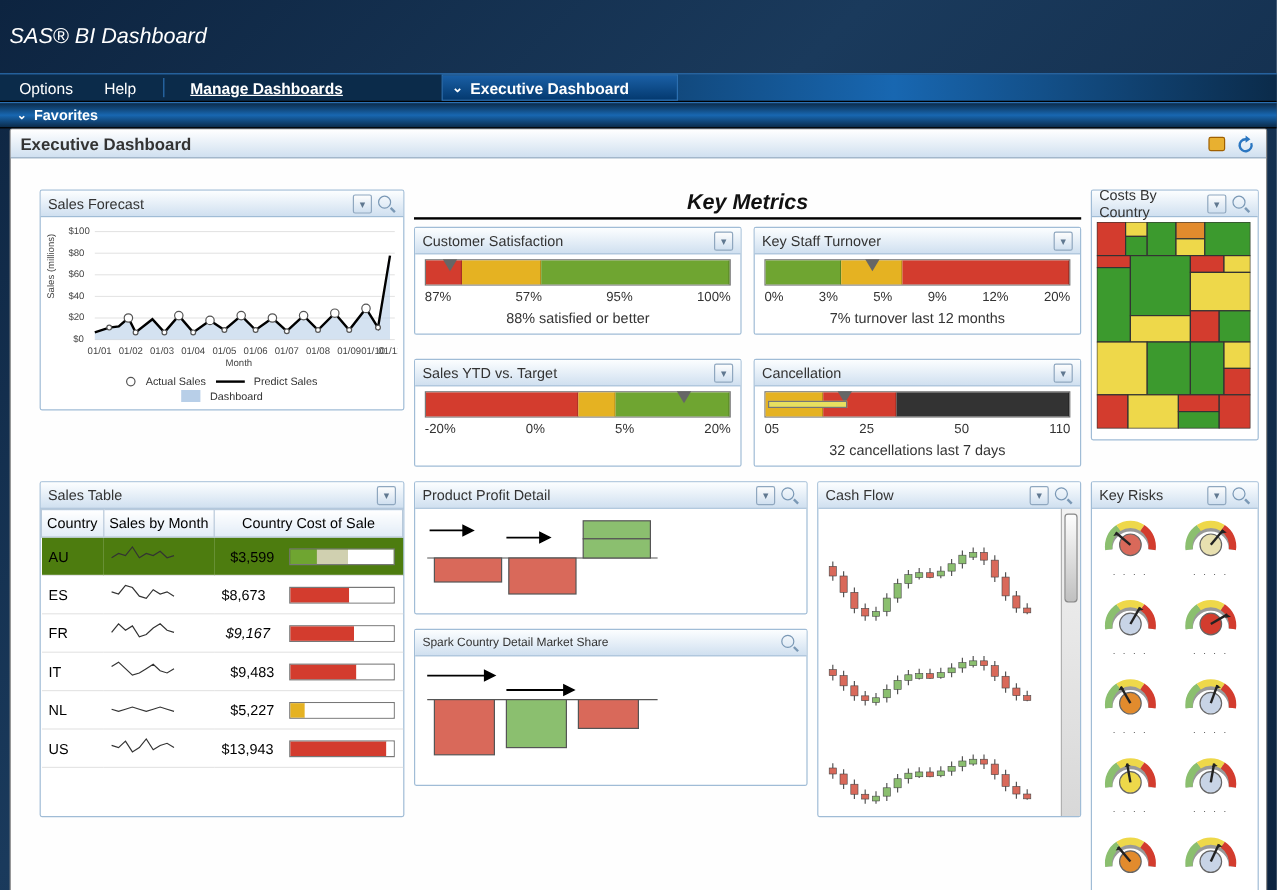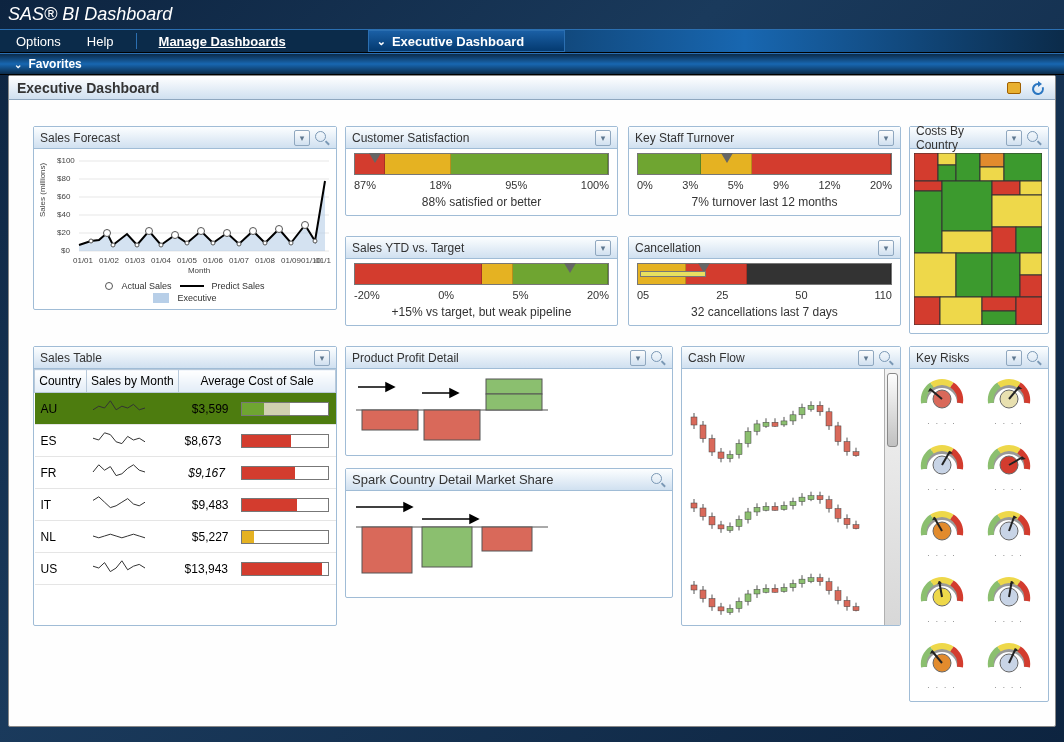--- a/index.html
+++ b/index.html
@@ -1,18 +1,18 @@
 <!DOCTYPE html>
 <html><head>
 <meta charset="utf-8">
 <style>
   * { box-sizing: border-box; margin: 0; padding: 0; font-family: Arial, Helvetica, sans-serif; }
   body { width: 1064px; height: 742px; background: linear-gradient(135deg,#0d2440 0%,#1a3a5c 40%,#0d2440 100%); overflow: hidden; }
 
-  .app-title { color: #fff; font-size: 18px; padding: 4px 8px; font-style: italic; }
+  .app-title { color: #fff; font-size: 18px; padding: 20px 8px; font-style: italic; }
 
   .menubar { display: flex; align-items: center; height: 24px; background: linear-gradient(to right,#0b2b4a 0 36%,#1867b1 70%,#0b2b4a); border-top: 1px solid #2b6fb1; border-bottom: 1px solid #000; padding-left: 12px; gap: 18px; font-size: 13px; color: #fff; }
   .menubar .divider { width: 1px; height: 16px; background: #2b6fb1; }
   .menu-item { color: #fff; padding: 2px 4px; cursor: pointer; }
   .menu-item.bold { font-weight: bold; text-decoration: underline; }
   .tab-executive { margin-left: 60px; display: flex; align-items: center; gap: 6px; background: linear-gradient(#1a5fa5,#043a70); border: 1px solid #2b6fb1; height: 22px; padding: 0 40px 0 8px; font-weight: bold; font-size: 13px; }
   .tab-executive .chev { font-size: 11px; }
 
   .fav-bar { display: flex; align-items: center; height: 22px; background: linear-gradient(#0b2b4a,#1867b1 50%,#0b2b4a); border-top: 1px solid #2b6fb1; border-bottom: 1px solid #000; padding-left: 14px; font-size: 12px; font-weight: bold; color: #fff; gap: 6px; }
   .fav-bar .chev { font-size: 10px; }
@@ -182,45 +182,46 @@
             </g>
           </svg>
           <div style="display:flex;align-items:center;justify-content:center;gap:8px;font-size:9px;margin-top:4px">
             <span style="display:inline-block;width:8px;height:8px;border:1px solid #555;border-radius:50%"></span>
             <span>Actual Sales</span>
             <span style="display:inline-block;width:24px;height:2px;background:#000"></span>
             <span>Predict Sales</span>
           </div>
           <div style="display:flex;align-items:center;justify-content:center;gap:8px;font-size:9px;margin-top:2px">
             <span style="display:inline-block;width:16px;height:10px;background:#b8cfe8"></span>
-            <span>Executive</span>
+            <span>Dashboard</span>
           </div>
         </div>
       </div>
     </div>
 
     <div>
+      <div class="section-title">Key Metrics</div>
       <div class="km" id="km-grid">
           <div class="portlet">
             <div class="portlet-head">
               <span>Customer Satisfaction</span>
               <span class="right">
                 <span class="small-btn">▾</span>
               </span>
             </div>
             <div class="gauge-body">
               <div class="gauge-bar">
                 <div class="seg" style="background: rgb(211, 60, 46); width: 12%;"></div>
                 <div class="seg" style="background: rgb(229, 178, 34); width: 26%;"></div>
                 <div class="seg" style="background: rgb(111, 165, 49); width: 62%;"></div>
                 <div class="ptr" style="left: 8%;"></div>
               </div>
               <div class="ticks">
                 <span>87%</span>
-                <span>18%</span>
+                <span>57%</span>
                 <span>95%</span>
                 <span>100%</span>
               </div>
               <div class="gauge-caption">88% satisfied or better</div>
             </div>
           </div>
           <div class="portlet">
             <div class="portlet-head">
               <span>Key Staff Turnover</span>
               <span class="right">
@@ -258,21 +259,20 @@
                 <div class="seg" style="background: rgb(229, 178, 34); width: 12.5%;"></div>
                 <div class="seg" style="background: rgb(111, 165, 49); width: 37.5%;"></div>
                 <div class="ptr" style="left: 85%;"></div>
               </div>
               <div class="ticks">
                 <span>-20%</span>
                 <span>0%</span>
                 <span>5%</span>
                 <span>20%</span>
               </div>
-              <div class="gauge-caption">+15% vs target, but weak pipeline</div>
             </div>
           </div>
           <div class="portlet">
             <div class="portlet-head">
               <span>Cancellation</span>
               <span class="right">
                 <span class="small-btn">▾</span>
               </span>
             </div>
             <div class="gauge-body">
@@ -345,21 +345,21 @@
             <span>Sales Table</span>
             <span class="right">
                 <span class="small-btn">▾</span>
               </span>
           </div>
           <table>
             <thead>
                 <tr>
               <th>Country</th>
               <th>Sales by Month</th>
-              <th colspan="2">Average Cost of Sale</th>
+              <th colspan="2">Country Cost of Sale</th>
             </tr>
               </thead>
             <tbody id="sales-tbody">
                 <tr class="sel">
                   <td>AU</td>
                   <td><svg class="spark" viewBox="0 0 54 20">
                       <path d="M1 12.8 L6.777777777777778 9.2 L12.555555555555555 11 L18.333333333333332 3.8000000000000007 L24.11111111111111 12.8 L29.88888888888889 9.2 L35.666666666666664 11 L41.44444444444444 7.4 L47.22222222222222 12.8 L53 11" stroke="#333" fill="none" stroke-width="1"></path>
                     </svg></td>
                   <td style="text-align: right;">$3,599</td>
                   <td><span class="mini-bar"><span style="left: 0%; width: 26%; background: rgb(111, 165, 49);"></span><span style="left: 26%; width: 30%; background: rgb(208, 208, 176);"></span><span style="left: 56%; width: 44%; background: rgb(255, 255, 255);"></span></span></td>
@@ -431,21 +431,21 @@
                 <g stroke="#000" stroke-width="1.5">
                     <line x1="70" y1="18" x2="98" y2="18"></line>
                     <polygon points="98,14 98,22 106,18" fill="#000"></polygon>
                   </g>
               </svg>
             </div>
           </div>
 
           <div class="portlet">
             <div class="portlet-head">
-              <span style="font-size:13px">Spark Country Detail Market Share</span>
+              <span style="font-size:10px">Spark Country Detail Market Share</span>
               <span class="right">
                   <span class="mag"></span>
                 </span>
             </div>
             <div class="spark-country-body">
               <svg width="200" height="90" viewBox="0 0 200 90">
                 <g stroke="#000" stroke-width="1.5">
                     <line x1="4" y1="10" x2="52" y2="10"></line>
                     <polygon points="52,6 52,14 60,10" fill="#000"></polygon>
                   </g>

